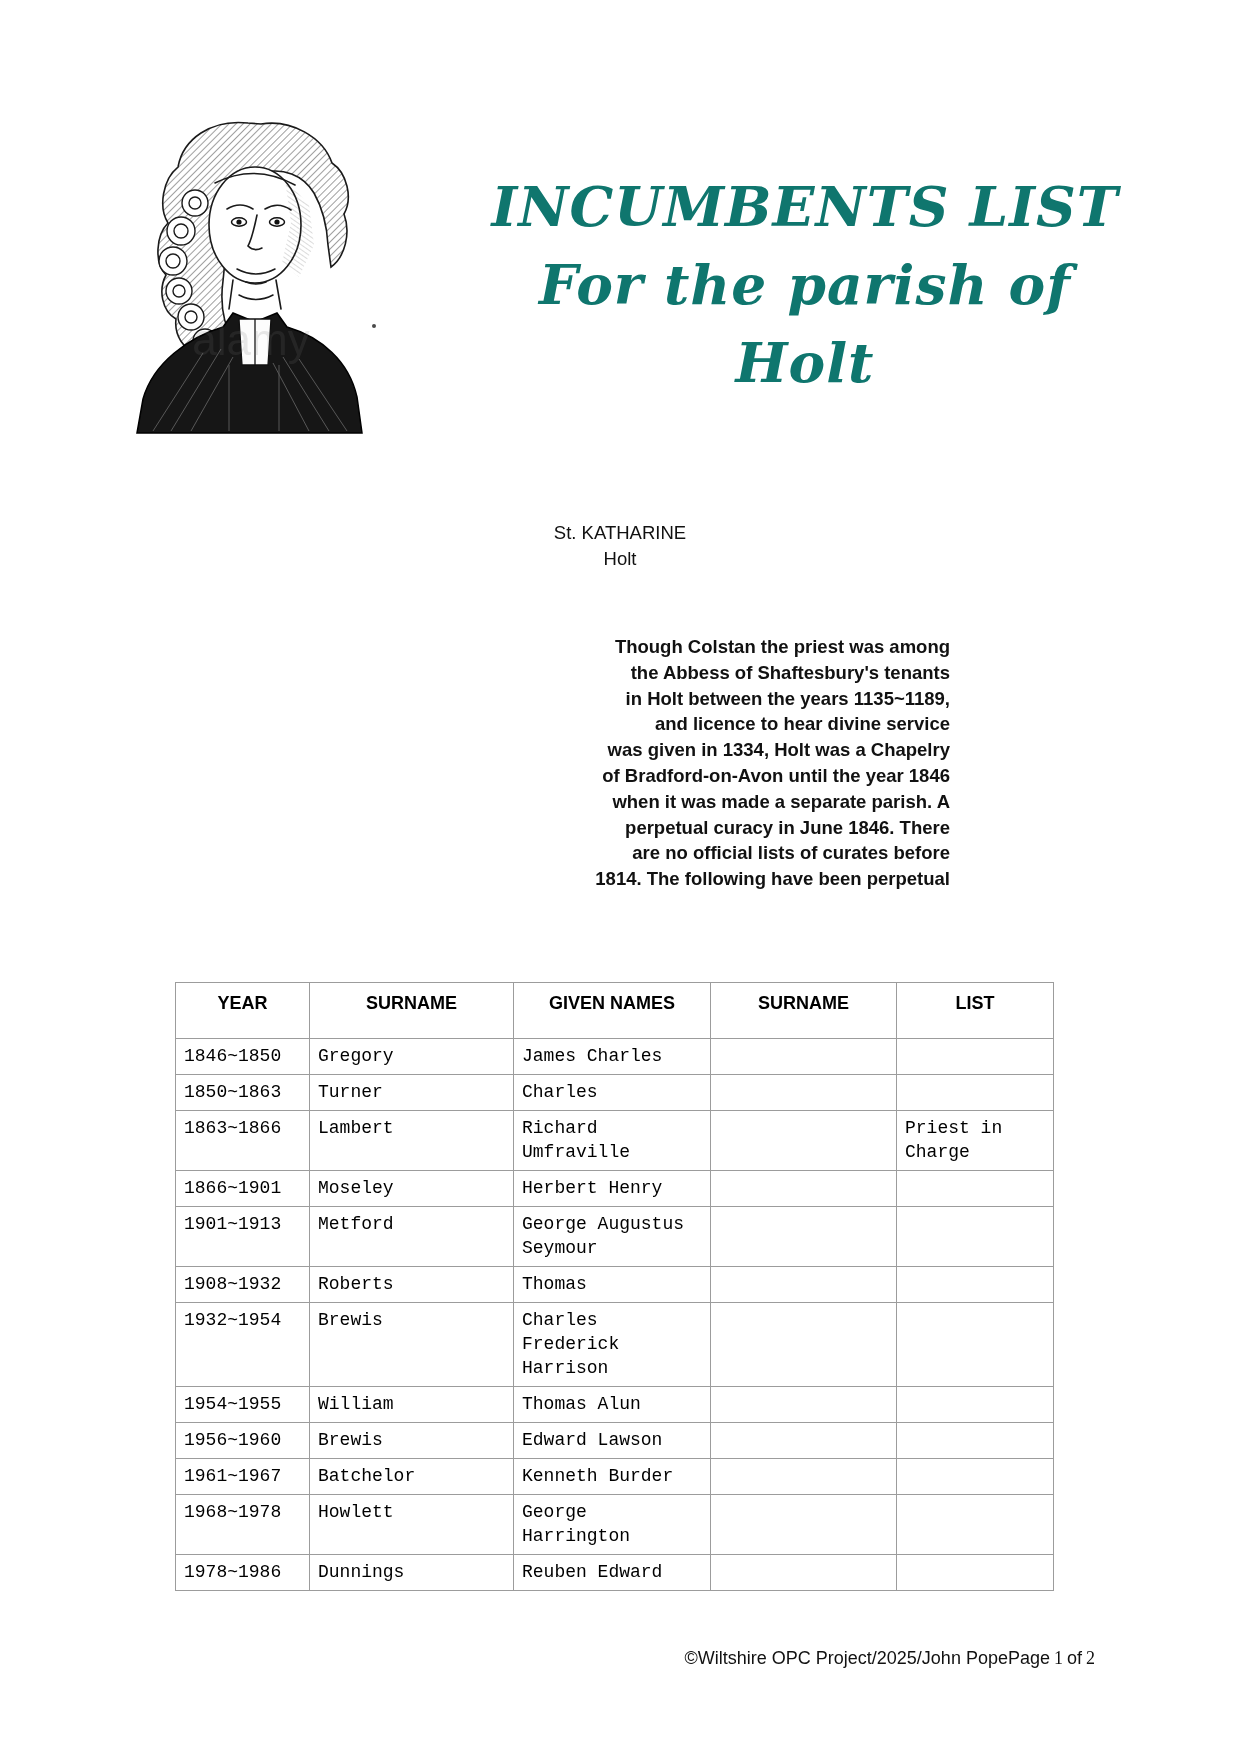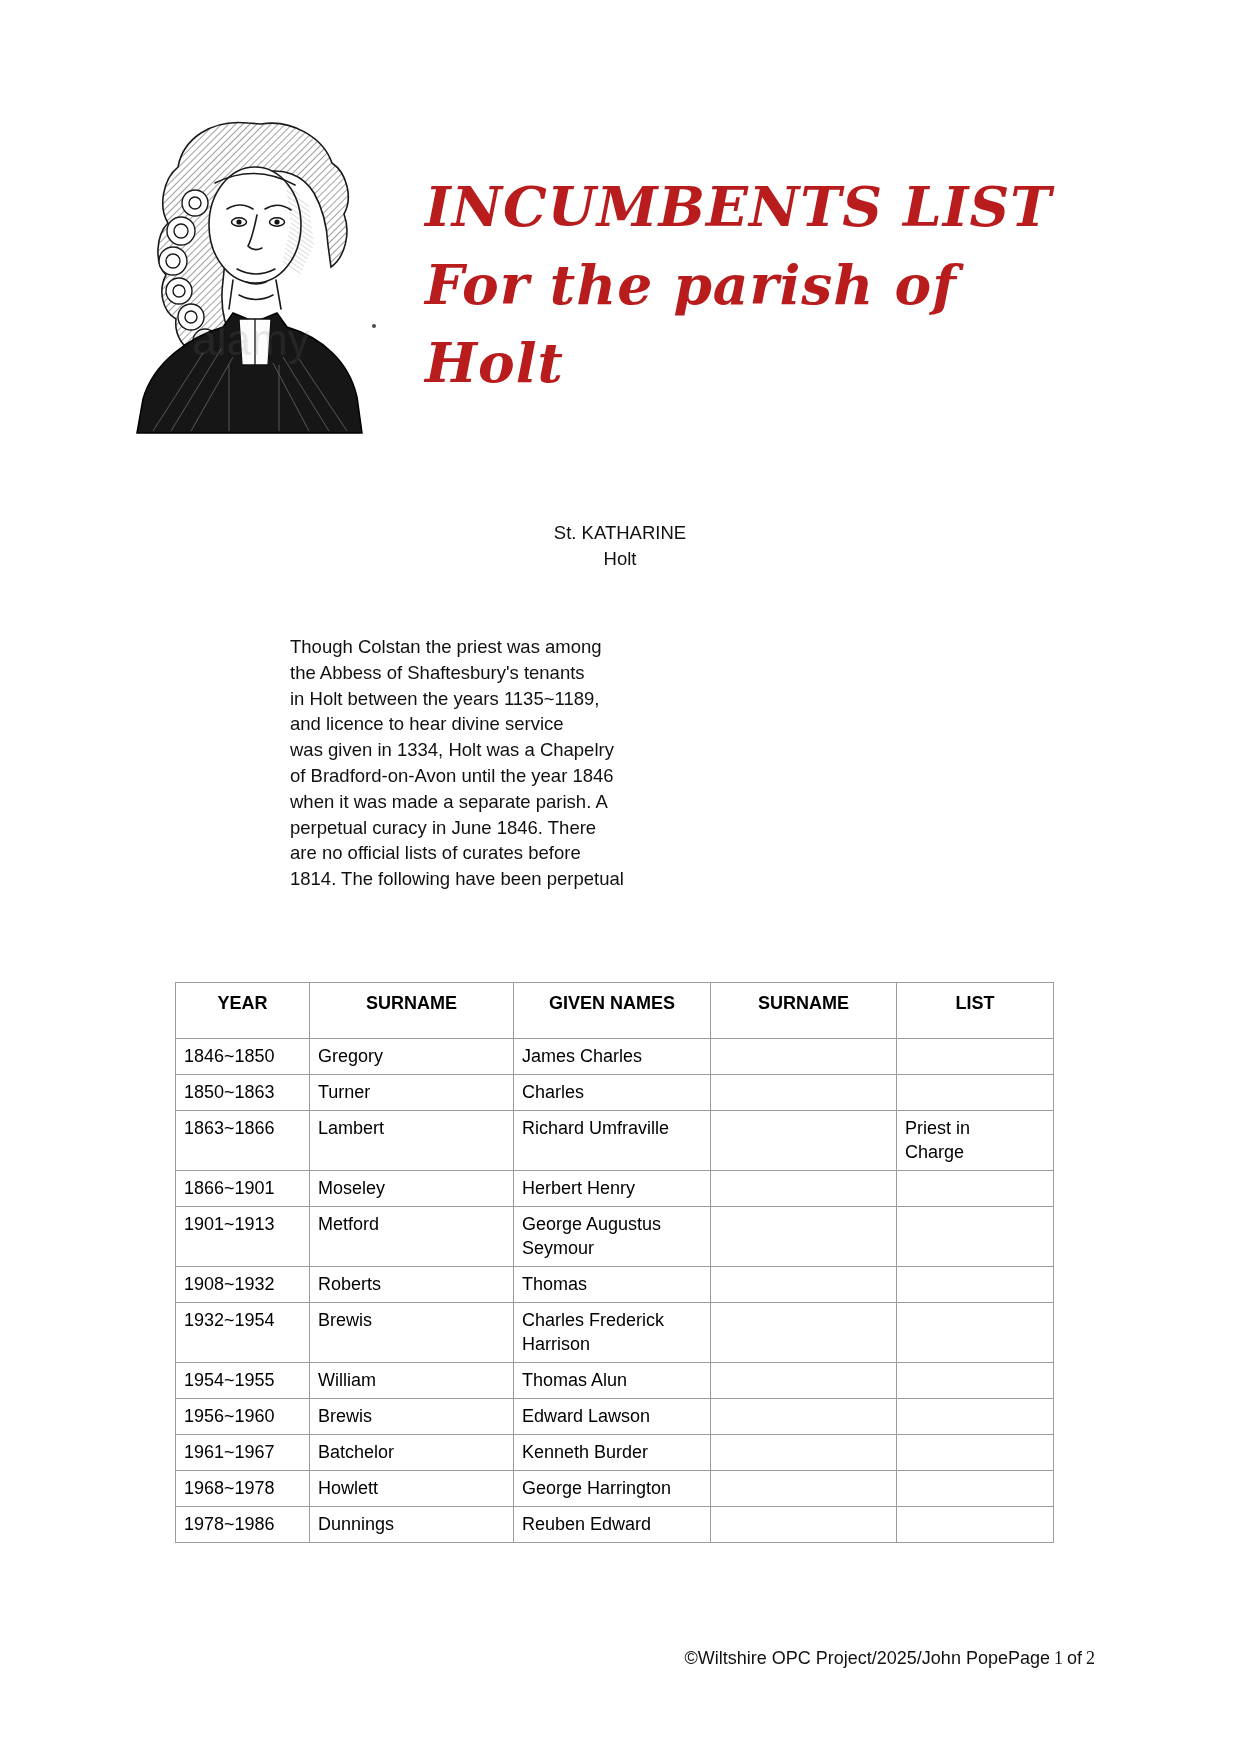--- a/index.html
+++ b/index.html
@@ -15,39 +15,41 @@
   .portrait{
     position:absolute;left:133px;top:112px;width:230px;height:322px;
   }
   .stray-dot{
     position:absolute;left:372px;top:324px;width:4px;height:4px;border-radius:50%;
     background:#4a4a4a;
   }
   
   .title-block{
     position:absolute;left:425px;top:168px;width:760px;
+    text-align:center;
     font-family:"DejaVu Serif","Liberation Serif",serif;
     font-style:italic;font-weight:700;
     font-size:55px;line-height:78px;
-    color:#b91c1c;
+    color:#0f766e;
     letter-spacing:1px;
   }
   
   .church-block{
     position:absolute;left:320px;top:520px;width:600px;
     text-align:center;
     font-size:18.5px;line-height:26px;
     color:#111;
   }
   
   .intro-block{
     position:absolute;left:290px;top:634px;width:660px;
-    text-align:left;
+    text-align:right;
     font-size:18.5px;line-height:25.8px;
     color:#111;
+    font-weight:bold;
   }
   
   .incumbents-table{
     position:absolute;left:175px;top:982px;width:878px;
     border-collapse:collapse;table-layout:fixed;
     font-size:18px;color:#000;
   }
   .incumbents-table th,
   .incumbents-table td{
     border:1px solid #9c9c9c;
@@ -57,20 +59,21 @@
   .incumbents-table th{
     font-weight:700;text-align:center;
     height:56px;box-sizing:border-box;
     padding:9px 4px 0 4px;line-height:22px;
     font-size:18px;
   }
   .incumbents-table td{
     padding:5px 19px 6px 8px;line-height:24px;
     height:36px;box-sizing:border-box;
     text-align:left;
+    font-family:Liberation Mono, monospace;
   }
   
   .footer{
     position:absolute;left:94px;top:1648px;width:1005px;
     display:flex;justify-content:flex-end;
     font-size:18px;color:#111;
   }
   .footer .pagenum{
     font-family:"Liberation Serif",serif;
     margin:0 4px;

